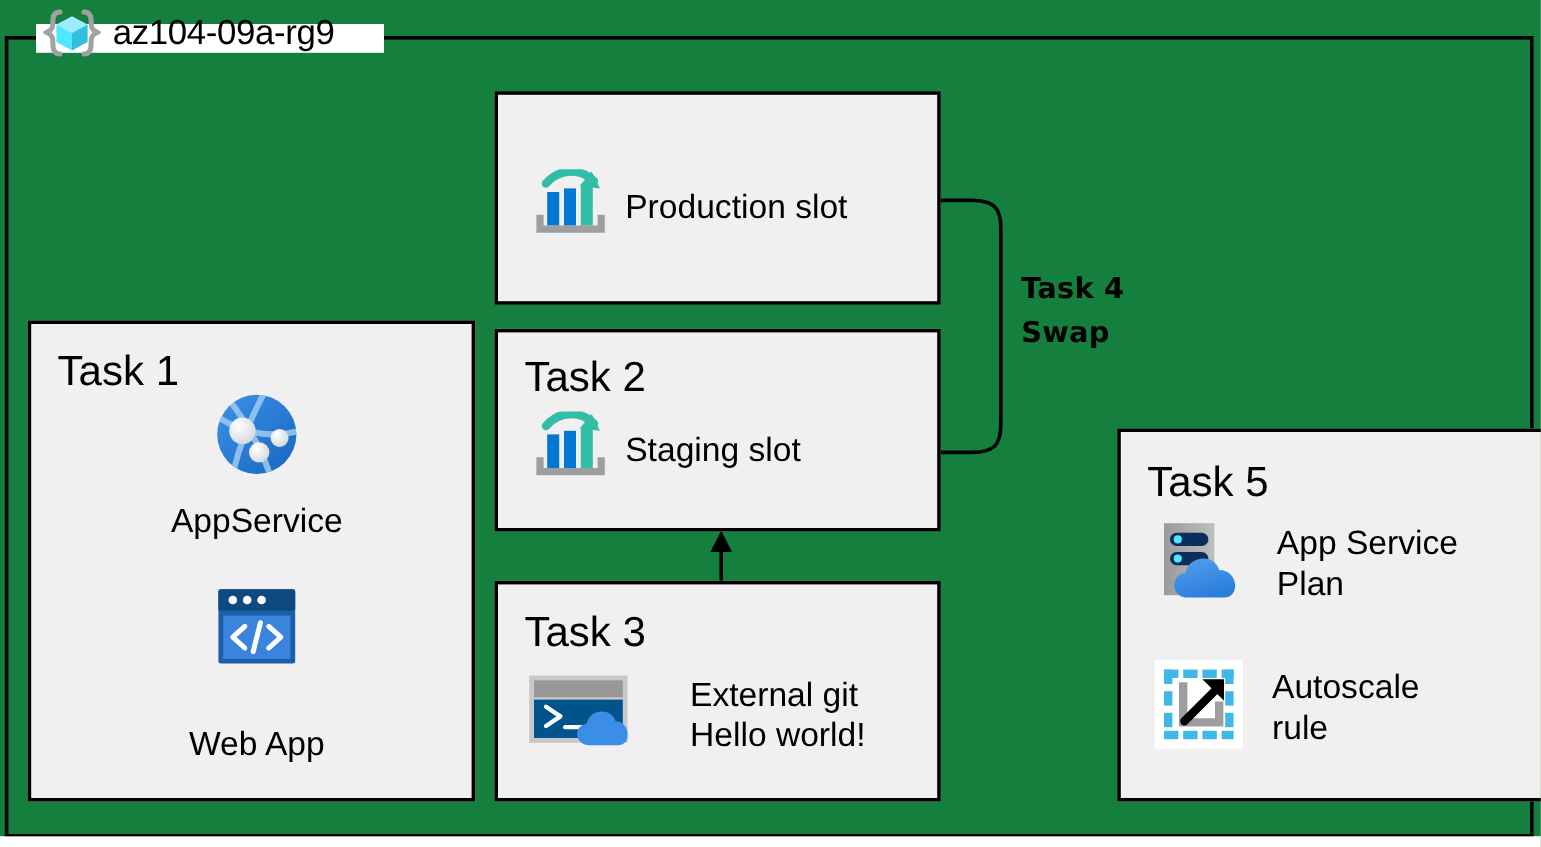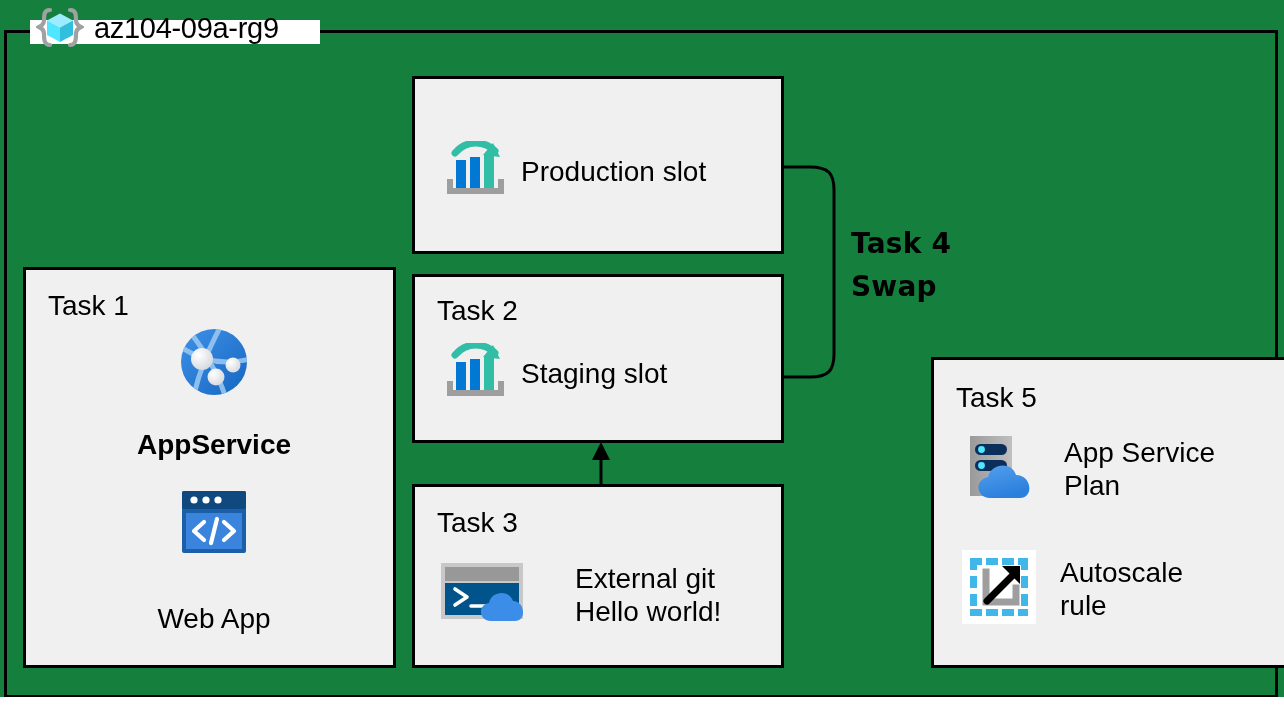--- a/index.html
+++ b/index.html
@@ -60,21 +60,21 @@
 
   
   .box {
     position: absolute;
     background: #F0F0F0;
     border: 3px solid #000000;
     box-sizing: border-box;
   }
   .task-label {
     position: absolute;
-    font-size: 28px;
+    font-size: 35px;
     color: #000000;
     line-height: 1;
     white-space: nowrap;
   }
   .item-label {
     font-size: 28px;
     color: #000000;
     line-height: 1.18;
     white-space: pre-line;
   }
@@ -100,21 +100,21 @@
   #box-task3      { left: 412px; top: 484px; width: 372px; height: 184px; }
   #box-task5      { left: 919px; top: 357px; width: 372px; height: 311px; margin-left: 12px; }
 
   
   .connector { position: absolute; pointer-events: none; }
 
   
   .swap-text {
     position: absolute;
     font-family: "DejaVu Sans", sans-serif;
-    font-size: 28px;
+    font-size: 24px;
     font-weight: 600;
     color: #000000;
     line-height: 1.55;
     white-space: pre-line;
     letter-spacing: 0.2px;
   }
 </style>
 </head>
 <body>
 
@@ -187,21 +187,21 @@
           <g clip-path="url(#globeClip)" stroke="#9ECBF2" stroke-width="5" fill="none" opacity="0.85">
             <path d="M-2 18 C18 34 44 44 78 34"></path>
             <path d="M6 -2 C26 22 44 50 52 82"></path>
             <path d="M48 -4 C34 22 22 48 16 80"></path>
           </g>
           <circle cx="26" cy="35" r="11" fill="url(#nodeGrad)"></circle>
           <circle cx="57" cy="41" r="7.5" fill="url(#nodeGrad)"></circle>
           <circle cx="40" cy="53" r="8.5" fill="url(#nodeGrad)"></circle>
         </svg>
       </span>
-      <span class="item-label" style="margin-top:24px;font-weight:bold;">AppService</span>
+      <span class="item-label" style="margin-top:12px;">AppService</span>
     </div>
 
     <div class="col-center" style="left:108px; top:219px; width:160px;gap:35px;">
       <span>
         <svg width="70" height="66" viewBox="0 0 70 66" xmlns="http://www.w3.org/2000/svg">
           <rect x="3" y="2" width="64" height="62" rx="2" fill="#1B5FA8"></rect>
           <rect x="3" y="2" width="64" height="18" rx="2" fill="#10497F"></rect>
           <circle cx="15" cy="11" r="3.6" fill="#FFFFFF"></circle>
           <circle cx="27" cy="11" r="3.6" fill="#FFFFFF"></circle>
           <circle cx="39" cy="11" r="3.6" fill="#FFFFFF"></circle>

